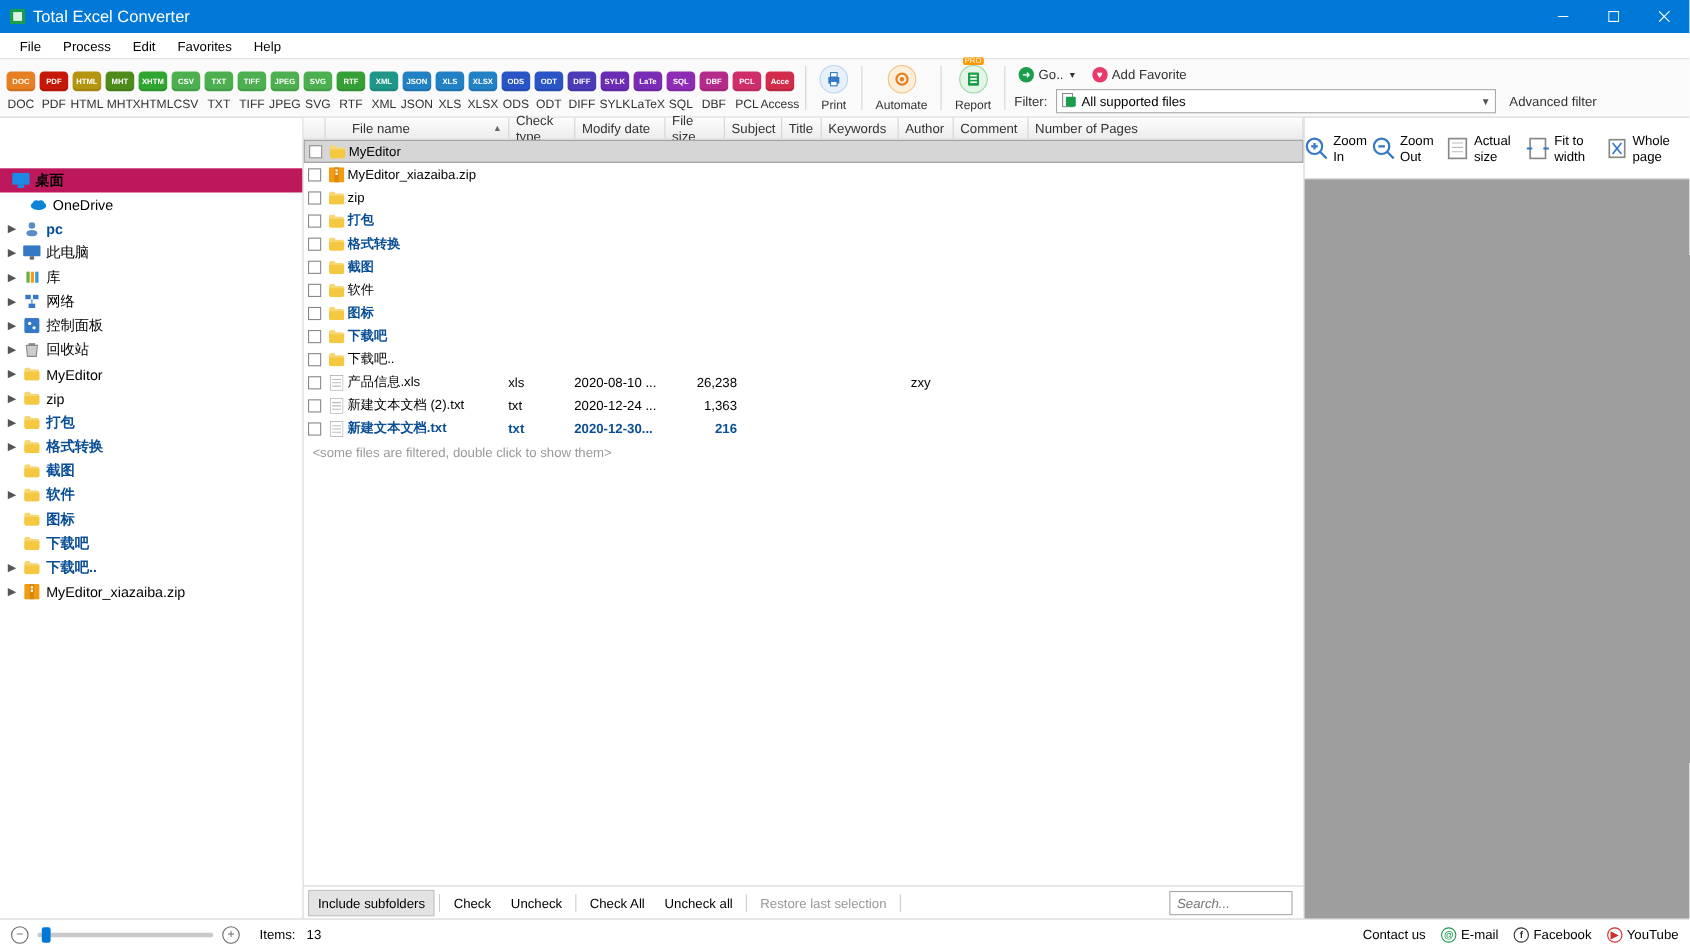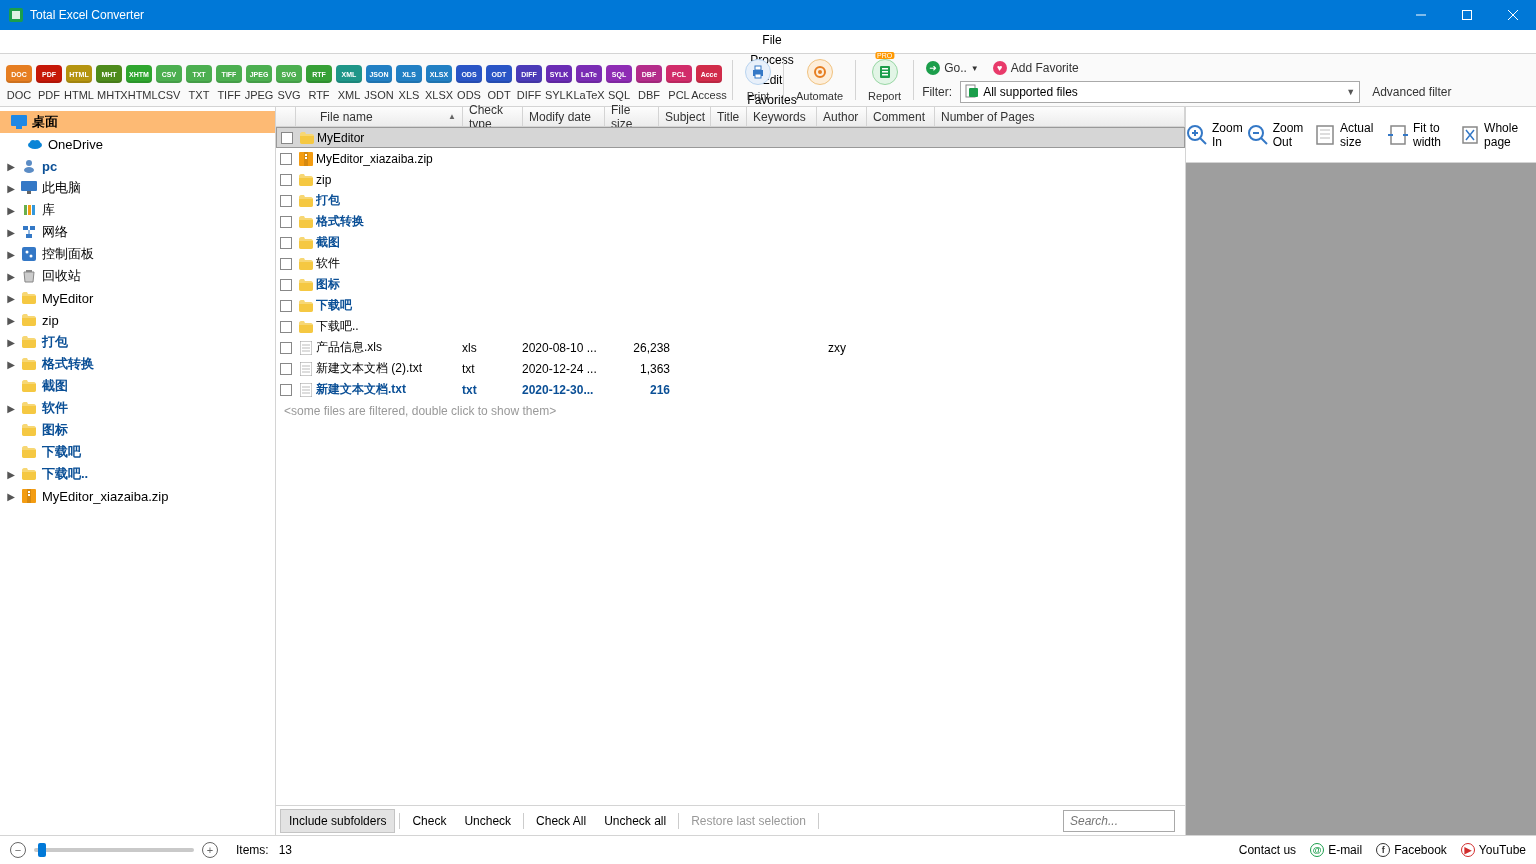--- a/index.html
+++ b/index.html
@@ -1,23 +1,23 @@
 <!DOCTYPE html>
 <html><head>
 <meta charset="utf-8">
 <style>
 * { box-sizing: border-box; margin: 0; padding: 0; }
 body { font-family: "Segoe UI", Tahoma, sans-serif; font-size: 12px; background: #fff; overflow: hidden; width: 1536px; height: 864px; }
 .titlebar { height: 30px; background: #0078d7; color: #fff; display: flex; align-items: center; padding-left: 8px; }
 .titlebar .app-icon { width: 16px; height: 16px; margin-right: 6px; display: flex; align-items: center; justify-content: center; }
-.titlebar .title { font-size: 12px; }
+.titlebar .title { font-size: 15px; }
 .win-controls { margin-left: auto; display: flex; }
 .win-btn { width: 46px; height: 30px; display: flex; align-items: center; justify-content: center; cursor: pointer; }
 
-.menubar { height: 24px; background: #fff; border-bottom: 1px solid #d4d4d4; display: flex; align-items: center; padding-left: 8px; flex-direction: column; }
+.menubar { height: 24px; background: #fff; border-bottom: 1px solid #d4d4d4; display: flex; align-items: center; padding-left: 8px; }
 .menubar .menu-item { padding: 3px 10px; cursor: pointer; font-size: 12px; }
 
 .toolbar { display: flex; align-items: stretch; border-bottom: 1px solid #d4d4d4; background: #fafafa; height: 53px; }
 .format-strip { display: flex; align-items: center; padding: 4px 4px 0 4px; }
 .fmt { display: flex; flex-direction: column; align-items: center; width: 30px; margin: 0 0px; cursor: pointer; }
 .fmt .fmt-icon { width: 26px; height: 18px; border-radius: 4px; display: flex; align-items: center; justify-content: center; font-size: 7px; font-weight: bold; color: #fff; box-shadow: inset 0 -2px 0 rgba(0,0,0,0.1); margin-top:2px; }
 .fmt .fmt-label { font-size: 11px; color: #333; margin-top: 6px; }
 .tool-sep { width: 1px; background: #d4d4d4; margin: 6px 4px; }
 .tool-btn { display: flex; flex-direction: column; align-items: center; justify-content: center; padding: 2px 8px; cursor: pointer; }
 .tool-btn .tool-icon { width: 26px; height: 26px; border-radius: 14px; display: flex; align-items: center; justify-content: center; margin-top: 0px; }
@@ -31,21 +31,21 @@
 .filter-label { font-size: 12px; color:#333; margin-right: 2px;}
 .filter-select { height: 22px; border: 1px solid #a9a9a9; background: #fff; display: flex; align-items: center; padding: 0 4px; width: 400px; font-size: 12px; cursor: pointer; justify-content: space-between;}
 .adv-filter { margin-left: 6px; color:#333; font-size:12px; cursor:pointer; }
 
 .main { display: flex; height: calc(100% - 30px - 24px - 53px - 29px); }
 .tree { width: 276px; border-right: 1px solid #d4d4d4; overflow: auto; padding-top: 4px; }
 .tree-node { display: flex; align-items: center; height: 22px; padding-left: 6px; cursor: pointer; font-size: 13px; }
 .tree-node .arrow { width: 10px; font-size: 10px; color: #555; text-align:center;}
 .tree-node .tree-icon { width: 18px; height: 16px; margin: 0 4px; display:flex; align-items:center; justify-content:center; }
 .tree-node .tree-label { white-space: nowrap; }
-.tree-node.root { font-weight: 600; background:#fdba74; }
+.tree-node.root { font-weight: 600; background:#be185d;margin-top:42px; }
 .tree-node.blue .tree-label { color: #0a4f96; font-weight: 600; }
 .tree-node.child { padding-left: 22px; }
 
 .center { flex: 1; display: flex; flex-direction: column; border-right: 1px solid #d4d4d4;}
 .file-header { height: 20px; background: linear-gradient(#fdfdfd,#ececec); border-bottom: 1px solid #d4d4d4; display: flex; align-items: center; font-size: 12px; color: #333; }
 .file-header .hcol { padding: 0 6px; border-right: 1px solid #d4d4d4; height: 100%; display: flex; align-items: center; justify-content: space-between;}
 .file-list { flex: 1; overflow: auto; }
 .file-row { display: flex; align-items: center; height: 21px; font-size: 12px; }
 .file-row.selected { background: #d6d6d6; border: 1px solid #999; }
 .file-row.blue { color: #0a4f96; font-weight: 600; }

